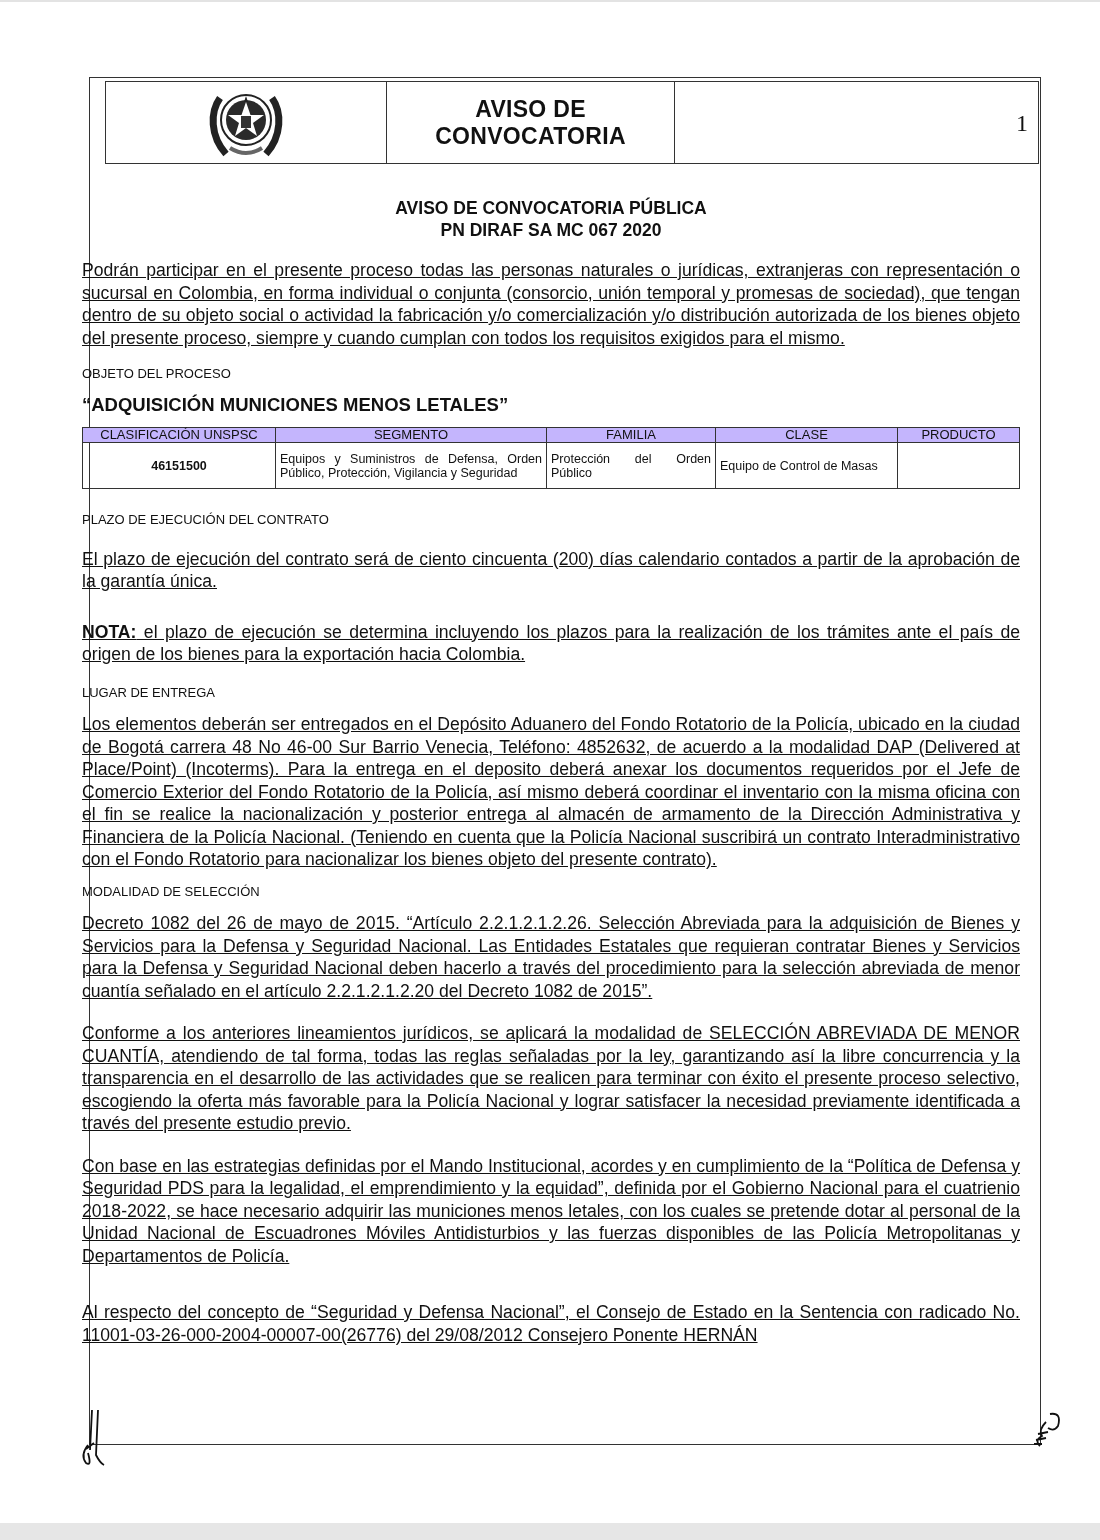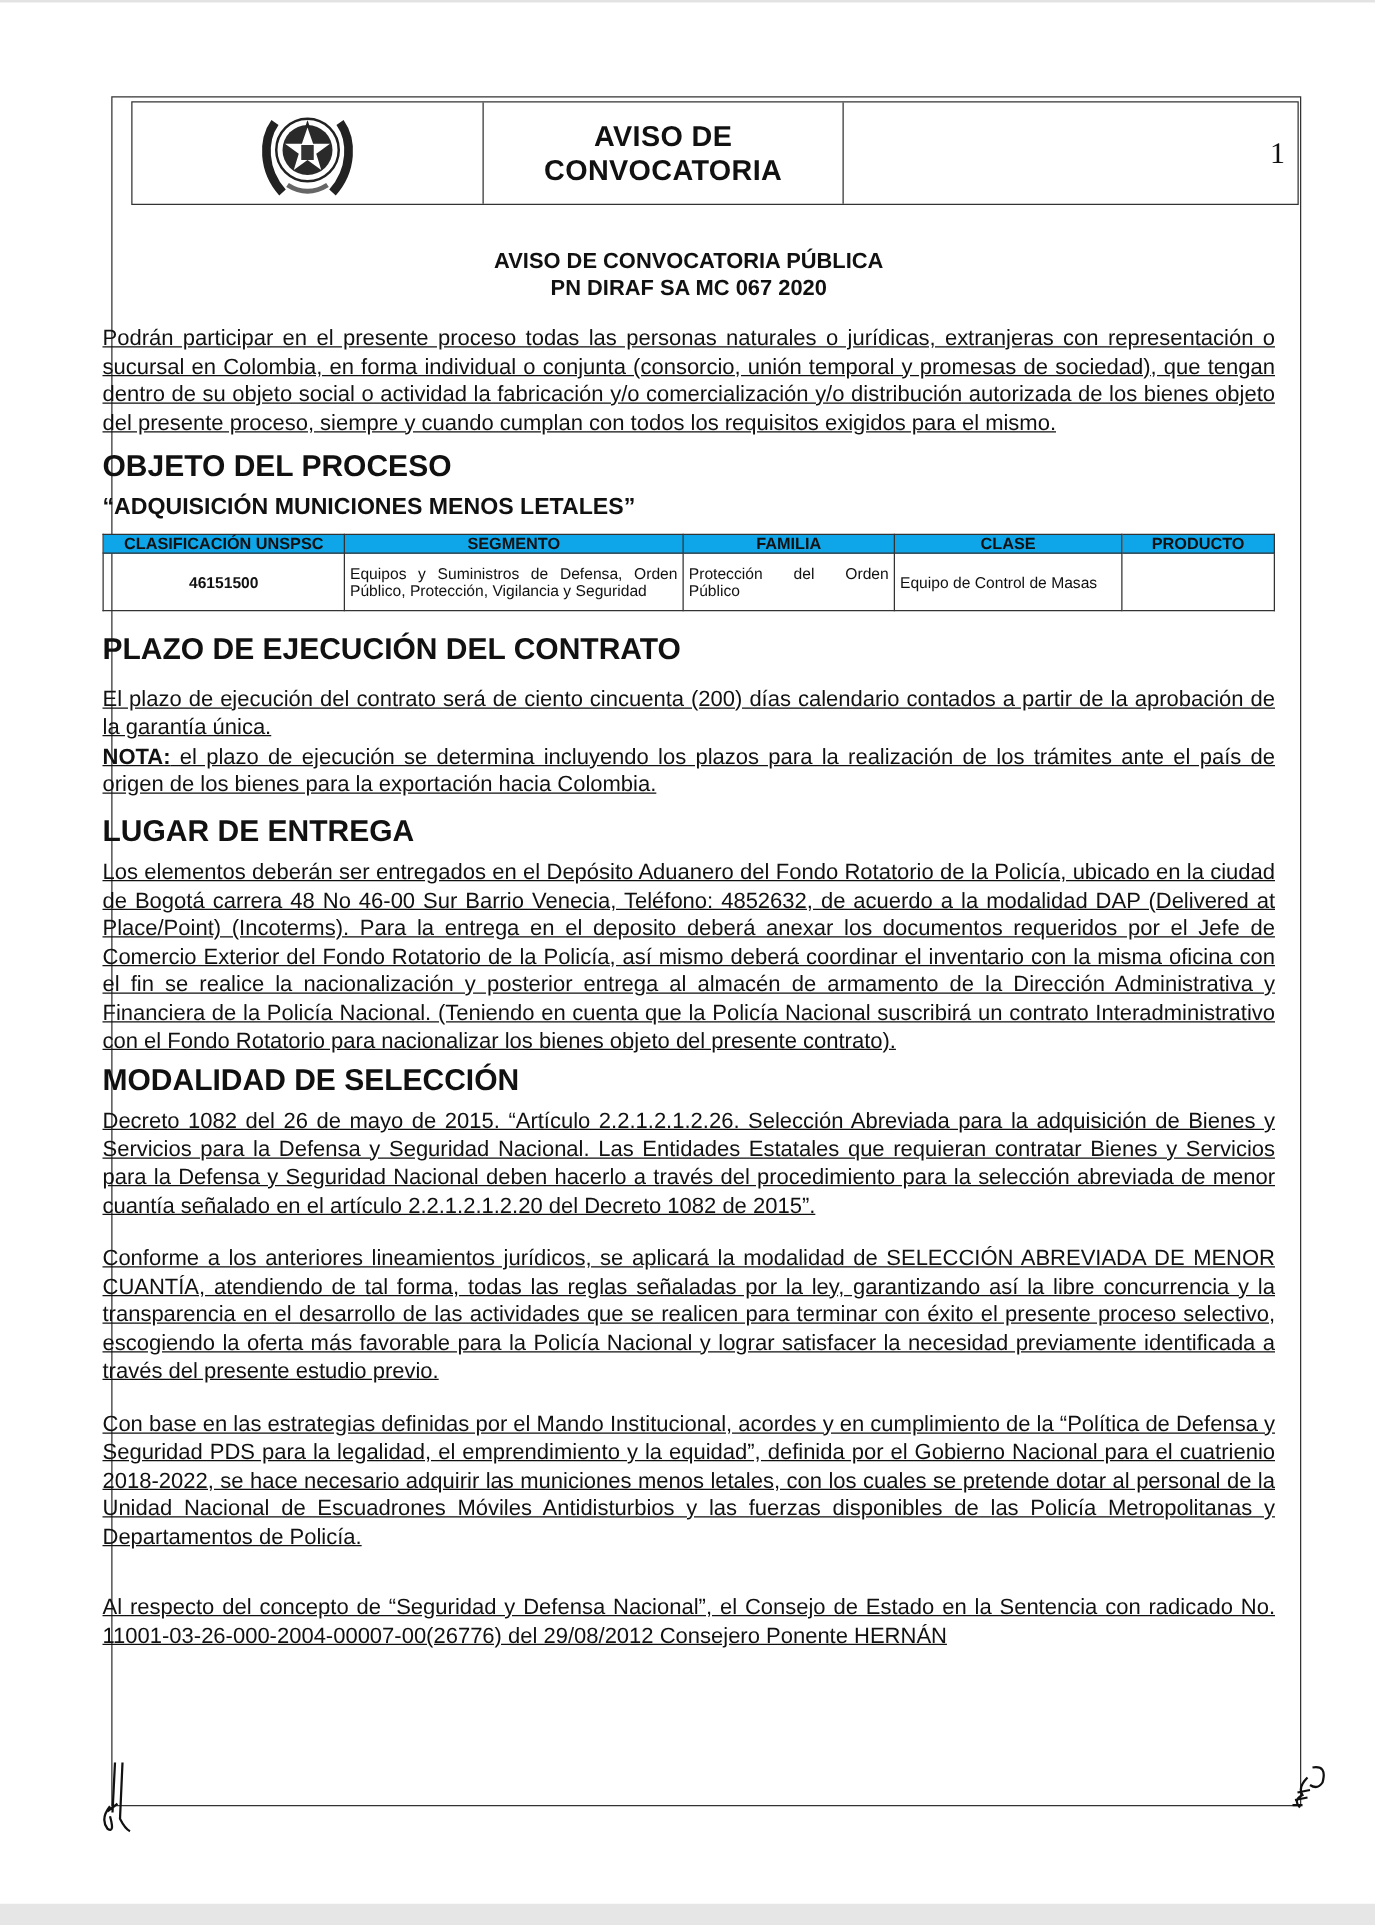--- a/index.html
+++ b/index.html
@@ -28,29 +28,29 @@
       position: absolute; right: 10px; top: 28px;
       font-family: "Liberation Serif", serif; font-size: 24px;
     }
 
     .content {
       position: absolute; left: 82px; top: 190px; width: 938px;
       font-size: 17.6px; line-height: 22.5px;
     }
     .content p { margin: 0; text-align: justify; text-decoration: underline; }
     .main-title { text-align: center; font-weight: bold; font-size: 17.5px; line-height: 22px; }
-    .sec-heading { font-weight: bold; font-size: 24px; margin: 0; }
+    .sec-heading { font-weight: normal; font-size: 13px; margin: 0; }
     .objeto-quote { font-weight: bold; font-size: 18.5px; }
 
     table.unspsc {
       border-collapse: collapse; width: 937px; table-layout: fixed;
       font-size: 12.5px; line-height: 14px;
     }
     table.unspsc th, table.unspsc td { border: 1.5px solid #333; padding: 0 4px; }
-    table.unspsc th { background: #0ea5e9; font-weight: bold; font-size: 13px; height: 14px; text-align: center; }
+    table.unspsc th { background: #c4b5fd; font-weight: normal; font-size: 13px; height: 14px; text-align: center; }
     table.unspsc td { vertical-align: middle; text-align: justify; text-align-last: left; height: 45px; }
     table.unspsc td.code { text-align: center; text-align-last: center; font-weight: bold; }
 
     .sig { position: absolute; }
   </style>
 </head>
 <body>
 
 <div class="top-bar"></div>
 
@@ -110,21 +110,21 @@
         <td>Equipos y Suministros de Defensa, Orden Público, Protección, Vigilancia y Seguridad</td>
         <td>Protección del Orden Público</td>
         <td>Equipo de Control de Masas</td>
         <td></td>
       </tr>
     </tbody>
   </table>
 
   <div class="sec-heading" style="margin-top:20px;">PLAZO DE EJECUCIÓN DEL CONTRATO</div>
   <p style="margin-top:16px;">El plazo de ejecución del contrato será de ciento cincuenta (200) días calendario contados a partir de la aprobación de la garantía única.</p>
-  <p style="margin-top:1px;">
+  <p style="margin-top:28px;">
     <b>NOTA:</b><span> el plazo de ejecución se determina incluyendo los plazos para la realización de los trámites ante el país de origen de los bienes para la exportación hacia Colombia.</span>
   </p>
 
   <div class="sec-heading" style="margin-top:16px;">LUGAR DE ENTREGA</div>
   <p style="margin-top:9px;">Los elementos  deberán ser entregados en el Depósito Aduanero del Fondo Rotatorio de la Policía, ubicado en la ciudad de Bogotá carrera 48 No 46-00 Sur Barrio Venecia, Teléfono: 4852632, de acuerdo a la modalidad DAP (Delivered at Place/Point) (Incoterms). Para la entrega en el deposito deberá anexar los documentos requeridos por el Jefe de Comercio Exterior del Fondo Rotatorio de la Policía, así mismo deberá coordinar el inventario con la misma oficina con el fin se realice la nacionalización y posterior entrega al almacén de armamento de la Dirección Administrativa y Financiera de la Policía Nacional. (Teniendo en cuenta que la Policía Nacional suscribirá un contrato Interadministrativo con el Fondo Rotatorio para nacionalizar los bienes objeto del presente contrato).</p>
 
   <div class="sec-heading" style="margin-top:10px;">MODALIDAD DE SELECCIÓN</div>
   <p style="margin-top:9px;">Decreto 1082 del 26 de mayo de 2015. “Artículo 2.2.1.2.1.2.26. Selección Abreviada para la adquisición de Bienes y Servicios para la Defensa y Seguridad Nacional. Las Entidades Estatales que requieran contratar Bienes y Servicios para la Defensa y Seguridad Nacional deben hacerlo a través del procedimiento para la selección abreviada de menor cuantía señalado en el artículo 2.2.1.2.1.2.20 del Decreto 1082 de 2015”.</p>
   <p style="margin-top:20px;">Conforme a los anteriores lineamientos jurídicos, se aplicará la modalidad de SELECCIÓN ABREVIADA DE MENOR CUANTÍA, atendiendo de tal forma, todas las reglas señaladas por la ley, garantizando así la libre concurrencia y la transparencia en el desarrollo de las actividades que se realicen para terminar con éxito el presente proceso selectivo, escogiendo la oferta más favorable para la Policía Nacional y lograr satisfacer la necesidad previamente identificada a través del presente estudio previo.</p>
   <p style="margin-top:20px;">Con base en las estrategias definidas por el Mando Institucional, acordes y en cumplimiento de la “Política de Defensa y Seguridad PDS para la legalidad, el emprendimiento y la equidad”, definida por el Gobierno Nacional para el cuatrienio 2018-2022, se hace necesario adquirir las municiones menos letales, con los cuales se pretende dotar al personal de la Unidad Nacional de Escuadrones Móviles Antidisturbios y las fuerzas disponibles de las Policía Metropolitanas y Departamentos de Policía.</p>

